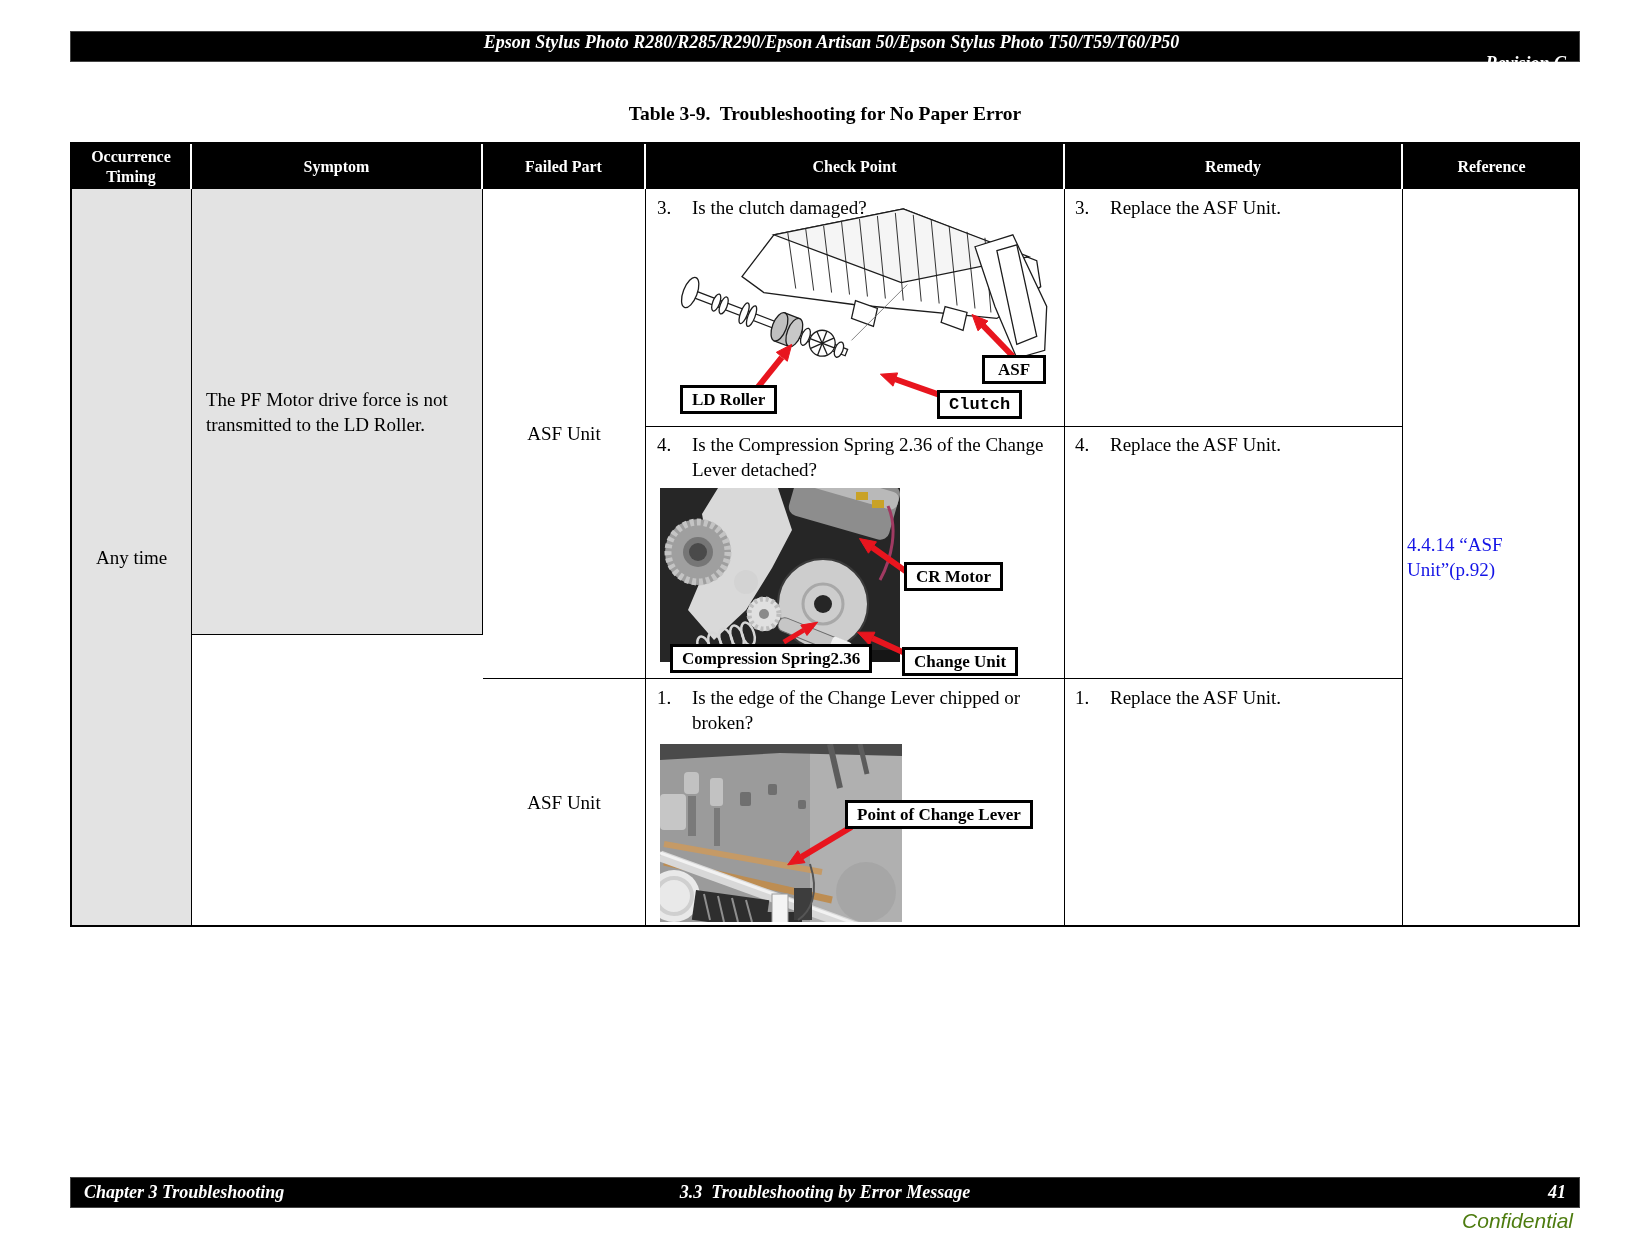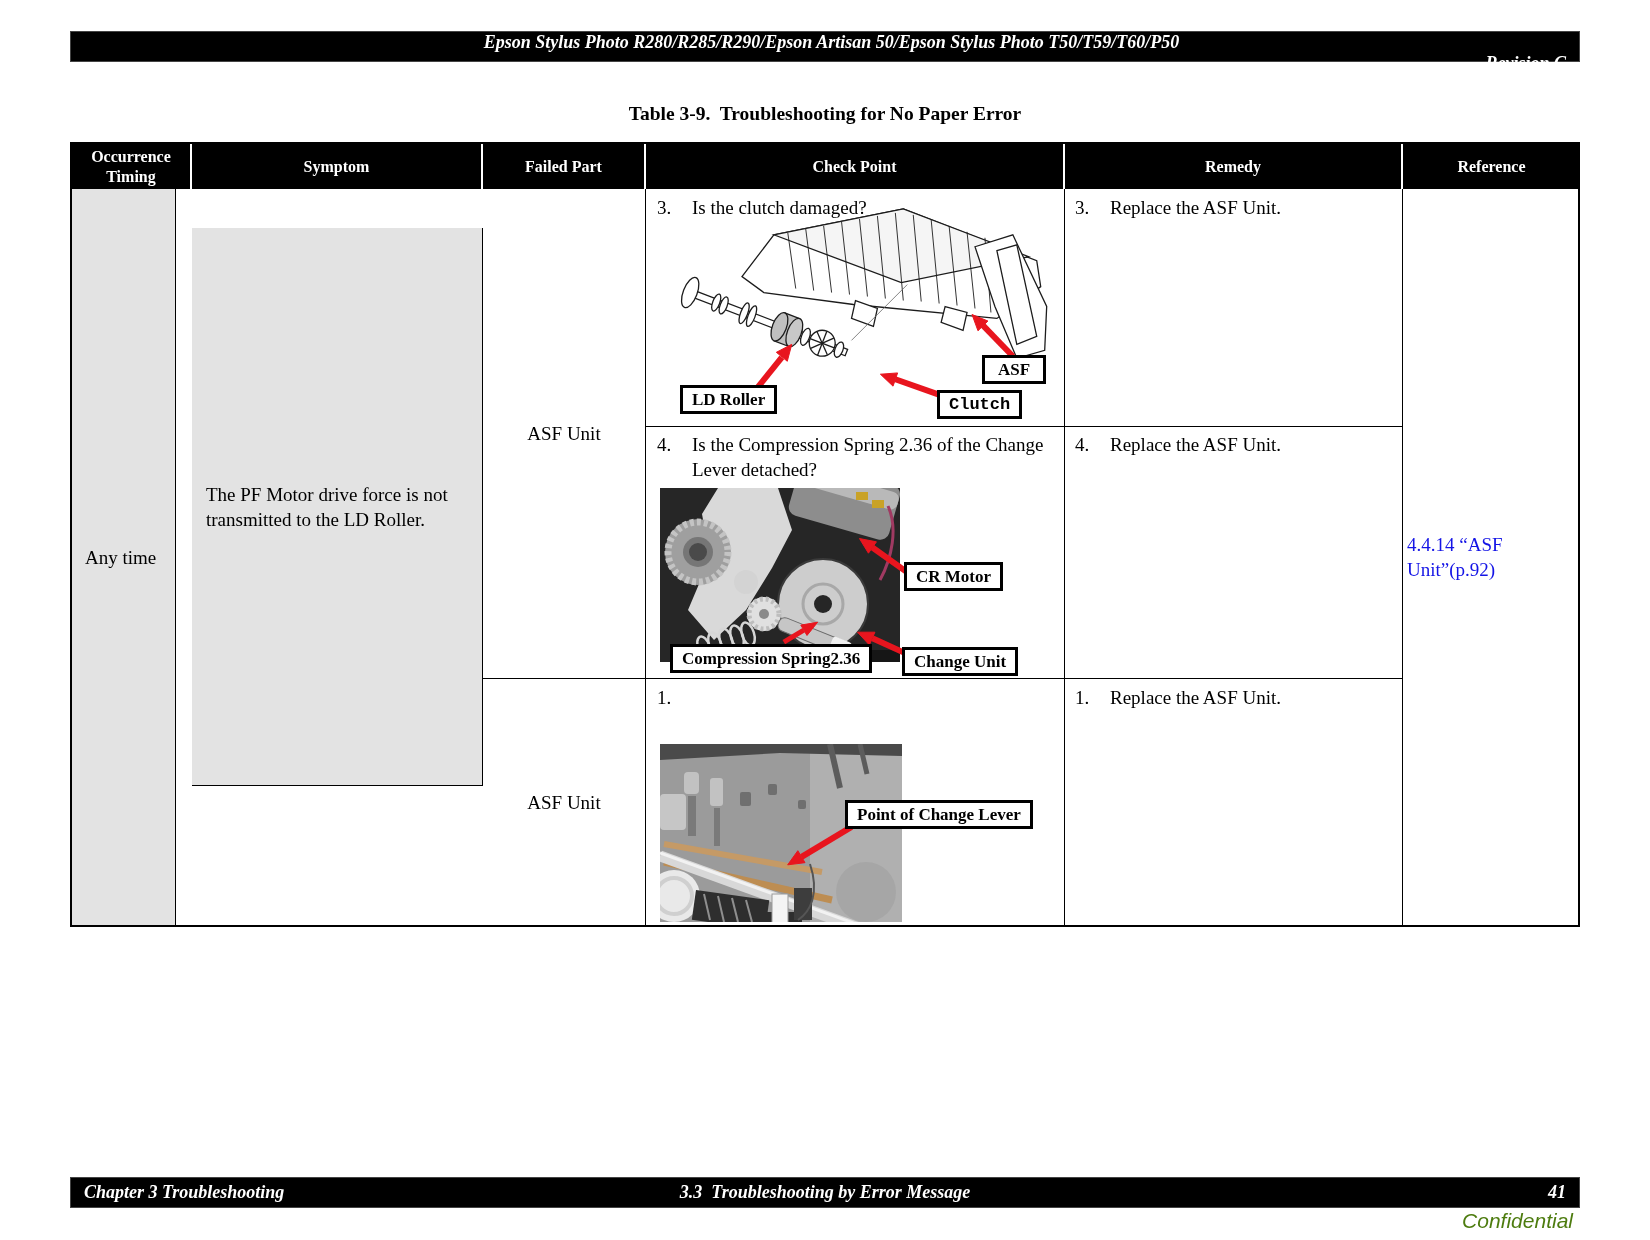--- a/index.html
+++ b/index.html
@@ -50,23 +50,23 @@
   <div class="tbl">
 
     <div class="cell th sep pre" style="left:0;top:0;width:120px;height:45px;">Occurrence
 Timing</div>
     <div class="cell th sep" style="left:120px;top:0;width:291px;height:45px;">Symptom</div>
     <div class="cell th sep" style="left:411px;top:0;width:163px;height:45px;">Failed Part</div>
     <div class="cell th sep" style="left:574px;top:0;width:419px;height:45px;">Check Point</div>
     <div class="cell th sep" style="left:993px;top:0;width:338px;height:45px;">Remedy</div>
     <div class="cell th" style="left:1331px;top:0;width:177px;height:45px;">Reference</div>
 
-    <div class="cell gray bR vcenter" style="left:0;top:45px;width:104px;height:736px;padding-left:13px;">Any time</div>
-
-    <div class="cell gray bR bB vcenter pre" style="left:120px;top:45px;width:291px;height:558px;padding-left:14px;margin-top:39px;">The PF Motor drive force is not
+    <div class="cell gray bR vcenter" style="left:0;top:45px;width:120px;height:736px;padding-left:24px;">Any time</div>
+
+    <div class="cell gray bR bB vcenter pre" style="left:120px;top:45px;width:291px;height:446px;padding-left:14px;">The PF Motor drive force is not
 transmitted to the LD Roller.</div>
 
 
     <div class="cell bR bB ccenter" style="left:411px;top:45px;width:163px;height:490px;">ASF Unit</div>
 
     <div class="cell bR ccenter" style="left:411px;top:535px;width:163px;height:246px;">ASF Unit</div>
 
     <div class="cell bR bB" style="left:574px;top:45px;width:419px;height:238px;">
       <span class="num" style="position:absolute;left:11px;top:6px;">3.</span>
       <span class="q" style="position:absolute;left:46px;top:6px;">Is the clutch damaged?</span>
@@ -190,20 +190,22 @@
         </g>
       </svg>
 
       <div class="calloutbox" style="left:258px;top:135px;">CR Motor</div>
       <div class="calloutbox" style="left:24px;top:217px;">Compression Spring2.36</div>
       <div class="calloutbox" style="left:256px;top:220px;">Change Unit</div>
     </div>
 
     <div class="cell bR" style="left:574px;top:535px;width:419px;height:246px;">
       <span class="num" style="position:absolute;left:11px;top:6px;">1.</span>
+      <span class="q pre" style="position:absolute;left:46px;top:6px;">Is the edge of the Change Lever chipped or
+broken?</span>
 
       <svg class="photo" style="left:14px;top:65px;" width="242" height="178" viewBox="0 0 242 178">
         <rect width="242" height="178" fill="#9b9b9b"></rect>
         <rect x="150" y="0" width="92" height="178" fill="#b0b0b0"></rect>
         <circle cx="206" cy="148" r="30" fill="#a6a6a6"></circle>
         <path d="M0,0 H242 V12 L120,9 L0,16 Z" fill="#4a4a4a"></path>
         <line x1="170" y1="0" x2="180" y2="44" stroke="#5c5c5c" stroke-width="6"></line>
         <line x1="200" y1="0" x2="207" y2="30" stroke="#5c5c5c" stroke-width="5"></line>
         <rect x="24" y="28" width="15" height="22" rx="4" fill="#c2c2c2"></rect>
         <rect x="50" y="34" width="13" height="28" rx="3" fill="#c2c2c2"></rect>

